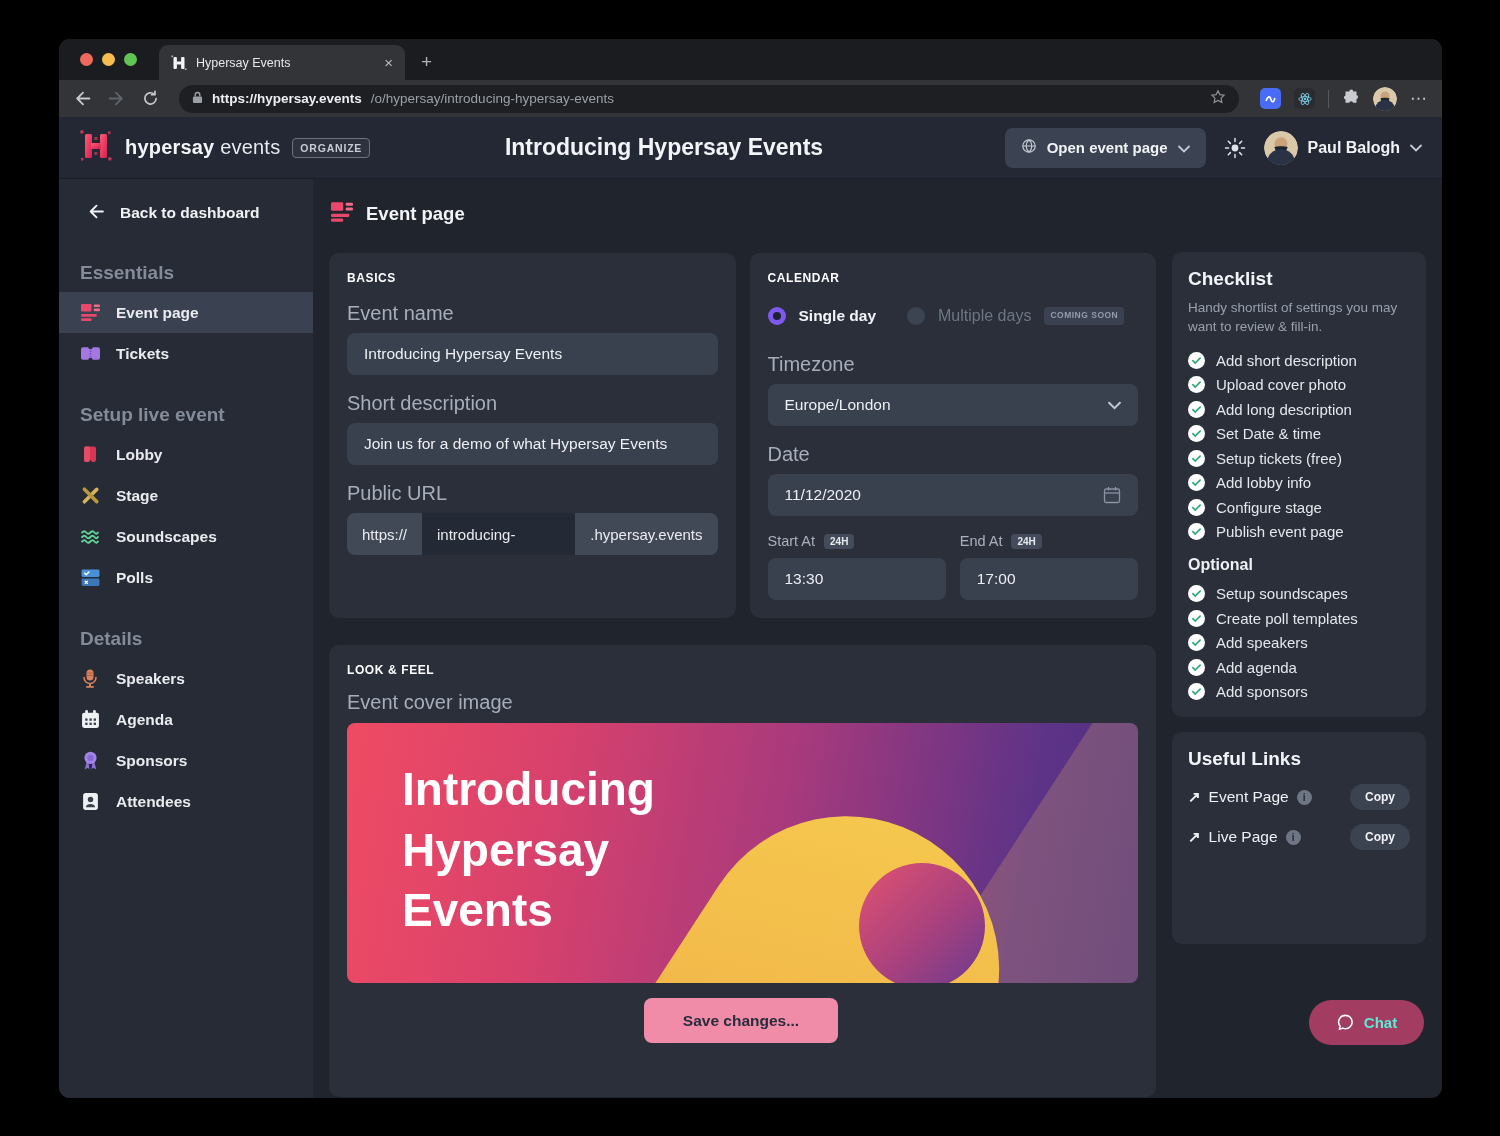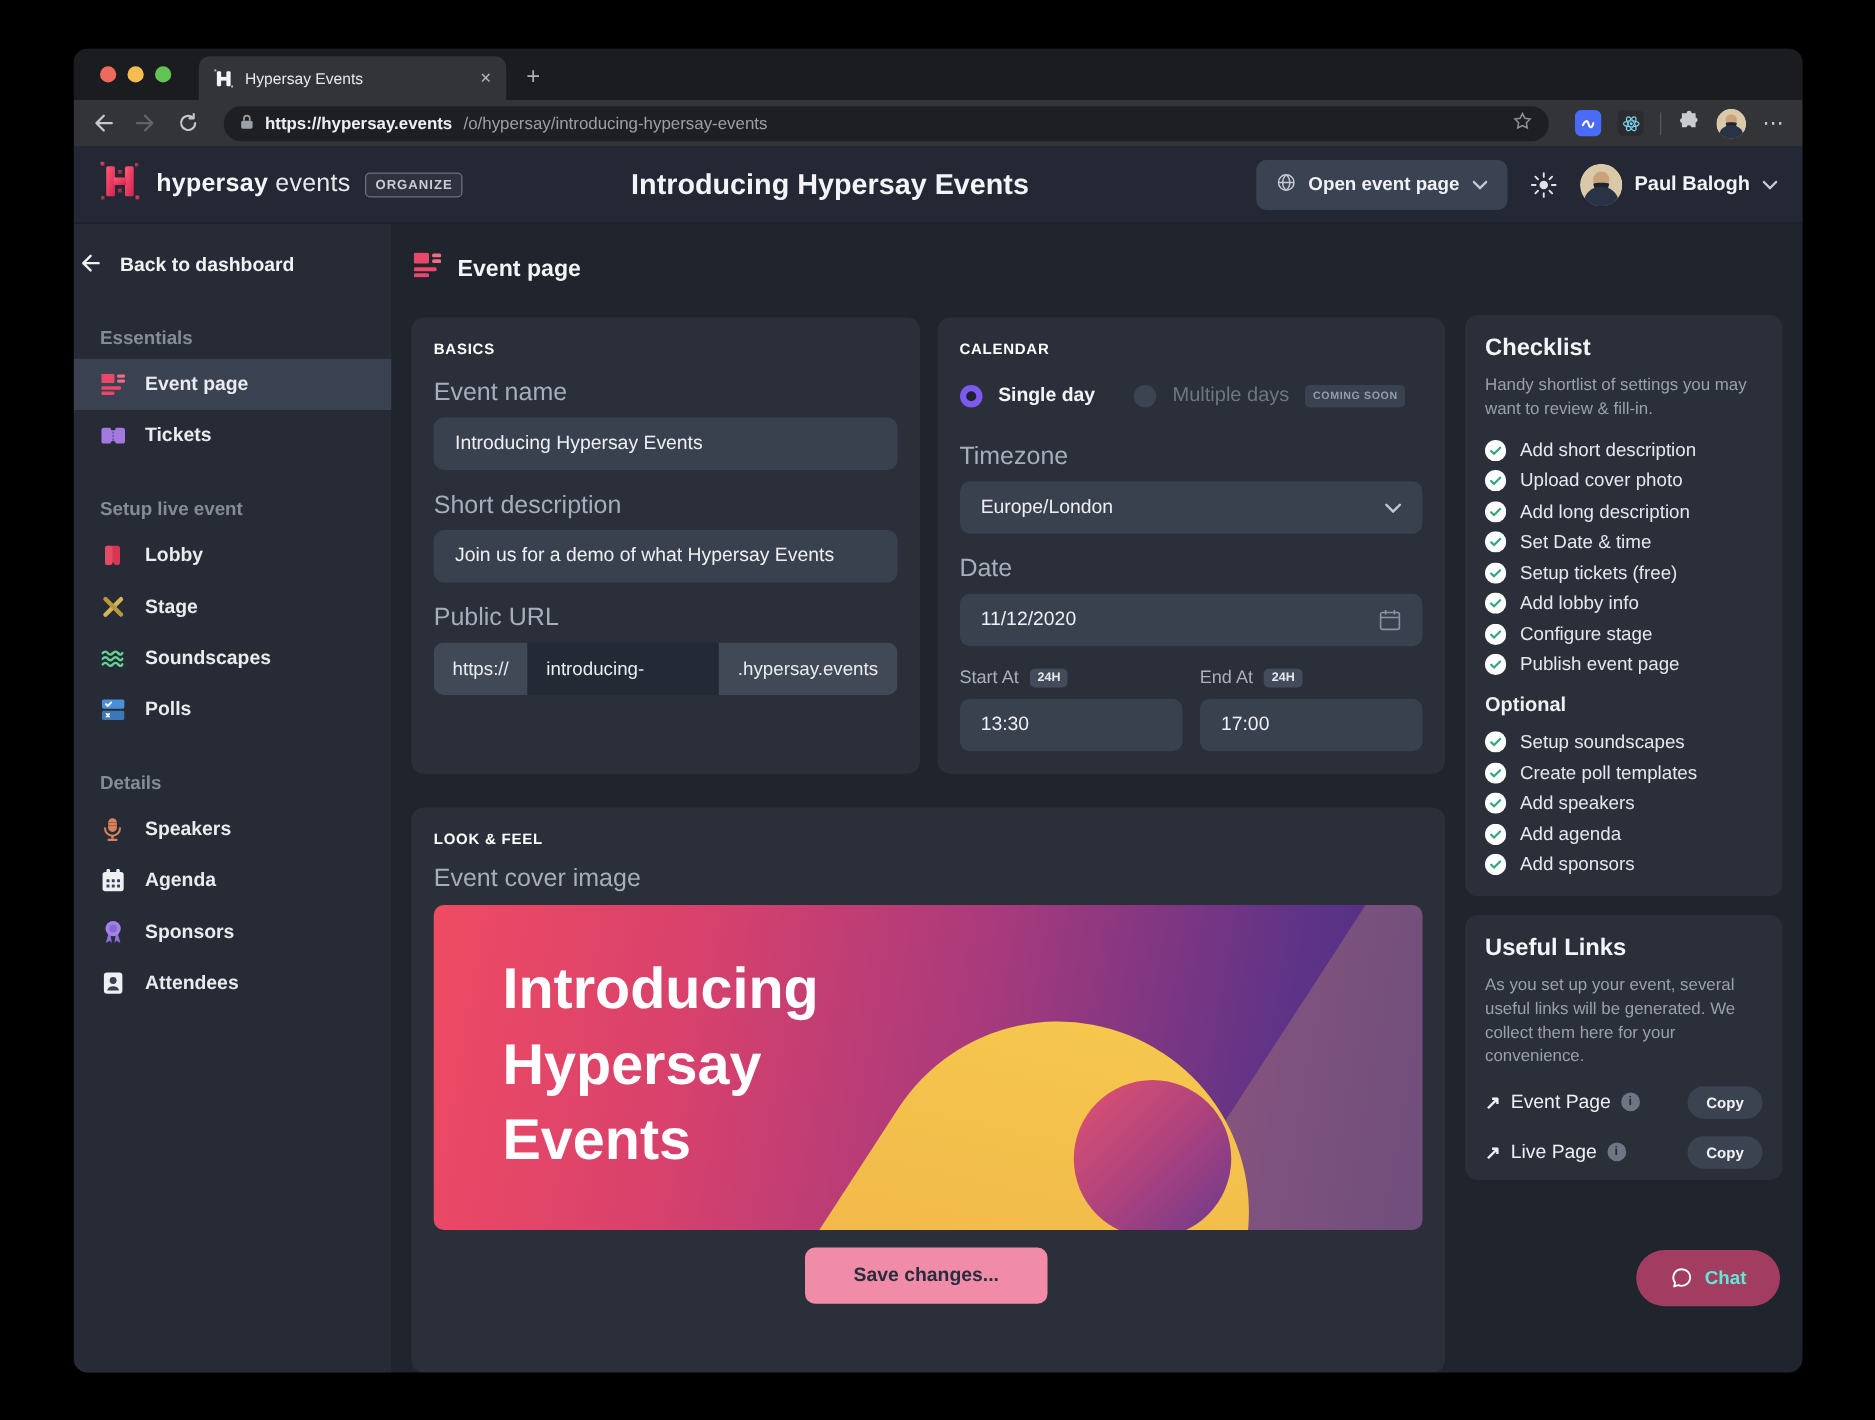--- a/index.html
+++ b/index.html
@@ -41,22 +41,22 @@
   .hdr-right { margin-left:auto; display:flex; align-items:center; gap:18px; }
   .openbtn { height:40px; background:#3b4352; border-radius:8px; display:flex; align-items:center; gap:10px; padding:0 16px; color:#f0f2f5; font-size:15px; font-weight:bold; }
   .openbtn .chev { color:#c3c8d2; }
   .sunic { display:flex; }
   .userbox { display:flex; align-items:center; gap:10px; color:#f0f2f5; font-size:16px; font-weight:bold; }
   .hd-avatar { width:34px; height:34px; border-radius:50%; overflow:hidden; }
 
   
   .appbody { display:flex; height:919px; }
   .sidebar { width:254px; background:#262b35; flex:none; padding-top:15px; }
-  .backrow { display:flex; align-items:center; gap:15px; padding:0 5px; height:38px; color:#f0f2f5; font-size:15.5px; font-weight:600; }
-  .seclabel { margin:30px 21px 8px; color:#848b99; font-size:15px; font-weight:bold; }
+  .backrow { display:flex; align-items:center; gap:15px; padding:0 29px; height:38px; color:#f0f2f5; font-size:15.5px; font-weight:600; }
+  .seclabel { margin:30px 21px 8px; color:#848b99; font-size:19px; font-weight:bold; }
   .sitem { height:41px; display:flex; align-items:center; gap:16px; padding:0 21px; color:#e9ebef; font-size:15.5px; font-weight:600; }
   .sitem.active { background:#3a4150; }
   .sicon { width:20px; height:20px; flex:none; display:flex; align-items:center; justify-content:center; }
 
   .main { flex:1; padding:23px 16px 0; display:flex; gap:16px; overflow:hidden; }
   .colA { width:827px; flex:none; }
   .colB { width:254px; flex:none; padding-top:50px; }
 
   .pagehead { display:flex; align-items:center; gap:13px; margin:0 0 27px 2px; }
   .pagehead .ph-label { font-size:18.5px; font-weight:bold; color:#f2f4f7; }
@@ -644,21 +644,20 @@
                     <path d="M4.6 8.2l2.2 2.2 4.6-4.6" stroke="#2fa67c" stroke-width="1.6" fill="none" stroke-linecap="round"></path>
                   </svg>
                 </span>
                 <span class="txt">Add sponsors</span>
               </div>
           </div>
         </div>
 
         <div class="card ulcard">
           <div class="cltitle">Useful Links</div>
-          <div class="uldesc">As you set up your event, several useful links will be generated. We collect them here for your convenience.</div>
           <div class="ulrow">
             <span class="ularrow">↗</span>
             <span class="ullabel">Event Page</span>
             <span class="infoic">i</span>
             <span class="copybtn">Copy</span>
           </div>
           <div class="ulrow">
             <span class="ularrow">↗</span>
             <span class="ullabel">Live Page</span>
             <span class="infoic">i</span>

